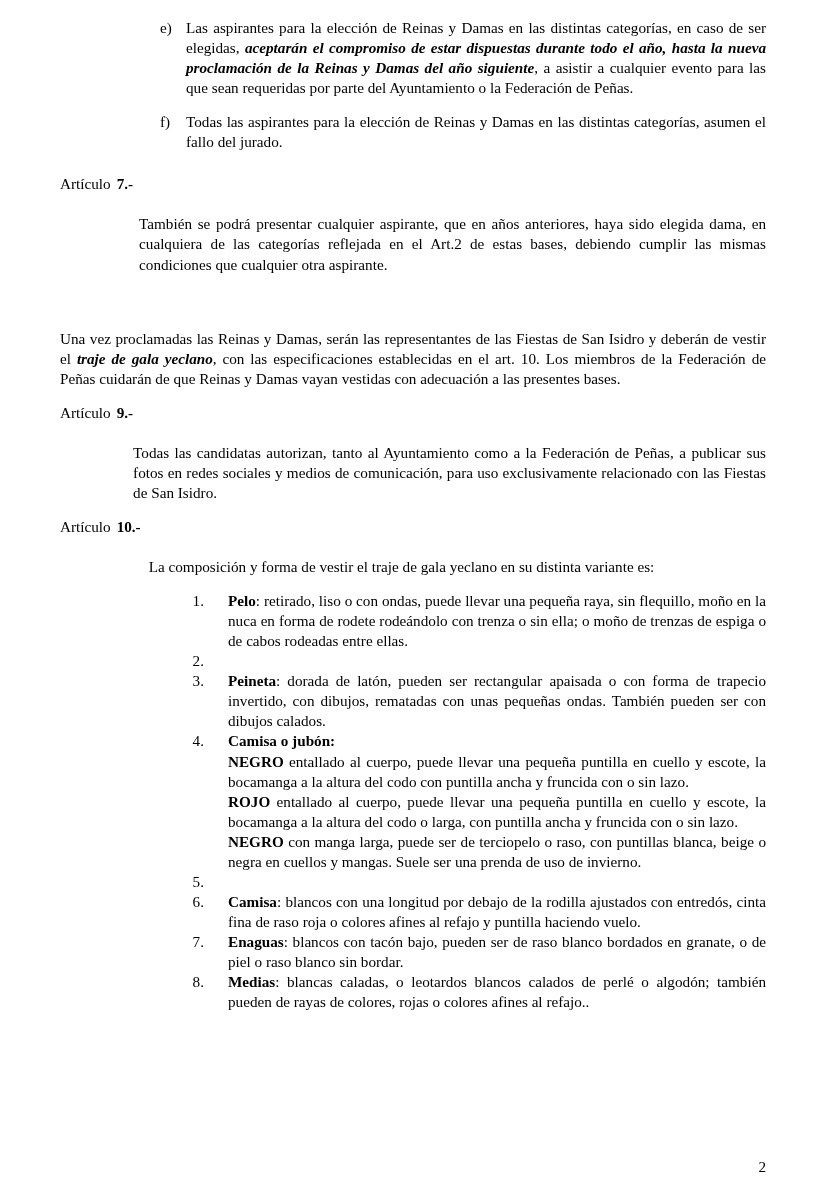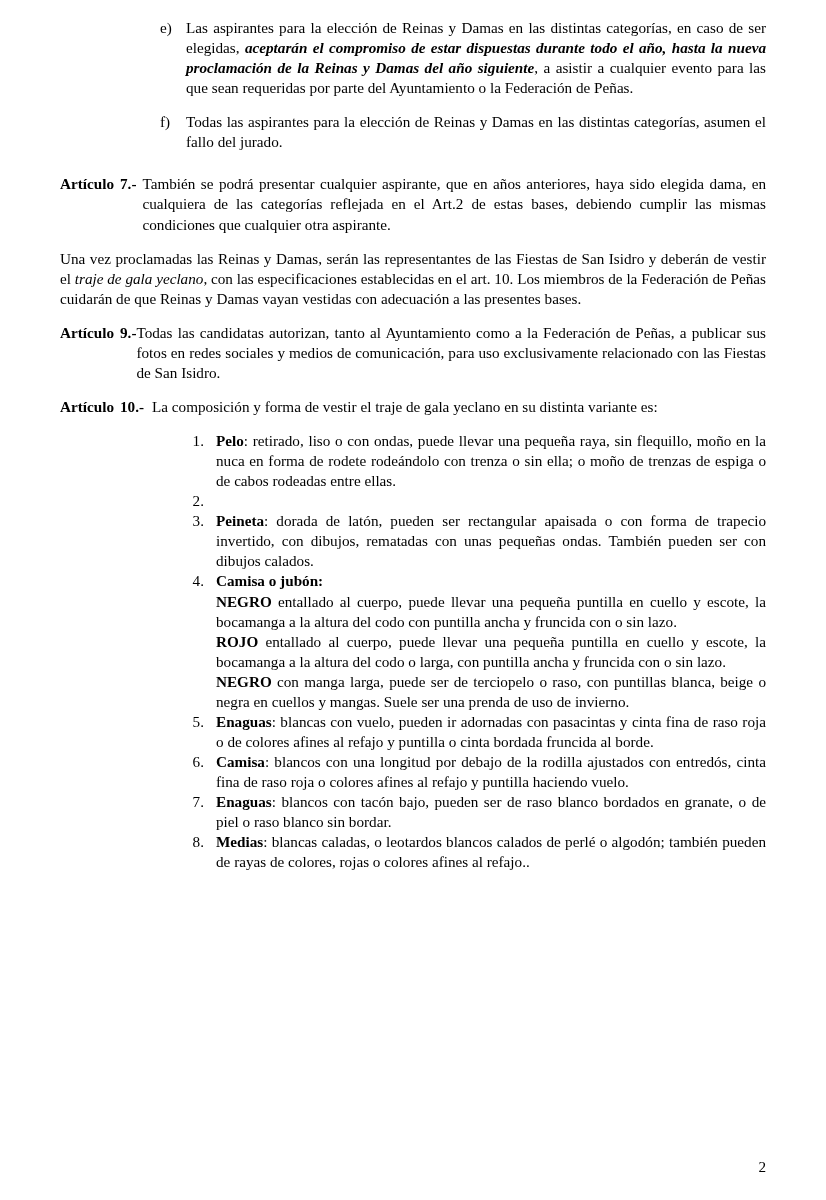--- a/index.html
+++ b/index.html
@@ -44,24 +44,25 @@
   .article {
     display: flex;
     margin: 0 0 14px 0;
   }
   .article .art-label {
     flex: 0 0 auto;
     font-weight: bold;
     white-space: nowrap;
     padding-right: 0;
   }
-  .article .art-label .word { font-weight: bold; }
+  .article .art-label .word { font-weight: normal; }
   .article .art-text {
     flex: 1 1 auto;
     text-align: justify;
+    margin-top: 40px;
   }
   .art-gap-wide { margin-left: 6px; }
 
   
   .num-list {
     margin: 4px 0 0 0;
     padding: 0;
     list-style: none;
   }
   .num-list > li {
@@ -70,26 +71,27 @@
     padding-left: 110px;
   }
   .num-list > li .num {
     flex: 0 0 34px;
     text-align: right;
     padding-right: 12px;
   }
   .num-list > li .body {
     flex: 1 1 auto;
     text-align: justify;
+    margin-left: 12px;
   }
   .num-list > li .body p {
     margin: 0;
   }
   b, .b { font-weight: bold; }
-  i, .i { font-style: italic; }
+  i, .i { font-style: italic; font-weight: bold; }
   .bi { font-weight: bold; font-style: italic; }
 
   .page-number {
     position: absolute;
     right: 60px;
     bottom: 24px;
     font-size: 15.2px;
   }
   .spacer-8 { height: 8px; }
 </style>
@@ -152,21 +154,20 @@
         <span class="num">4.</span>
         <span class="body">
           <b>Camisa o jubón:</b>
           <p><b>NEGRO</b><span> entallado al cuerpo,  puede llevar una pequeña puntilla  en cuello y escote, la bocamanga a la altura del codo con puntilla ancha y fruncida con o sin lazo.</span></p>
           <p><b>ROJO</b><span> entallado al cuerpo, puede llevar una pequeña puntilla  en cuello y escote, la bocamanga a la altura del codo o larga, con puntilla ancha y fruncida con o sin lazo.</span></p>
           <p><b>NEGRO</b><span> con manga larga, puede ser de terciopelo o raso, con puntillas blanca, beige o negra en cuellos y mangas. Suele ser una prenda de uso de invierno.</span></p>
         </span>
       </li>
       <li>
         <span class="num">5.</span>
-        <span class="body"><b>Enaguas</b><span>: blancas con vuelo, pueden ir adornadas con pasacintas y  cinta fina de raso roja o de colores afines al refajo y puntilla o cinta bordada fruncida al borde.</span></span>
       </li>
       <li>
         <span class="num">6.</span>
         <span class="body"><b>Camisa</b><span>: blancos con una longitud por debajo de la rodilla ajustados con entredós, cinta fina de raso roja o colores afines al refajo y puntilla haciendo vuelo.</span></span>
       </li>
       <li>
         <span class="num">7.</span>
         <span class="body"><b>Enaguas</b><span>: blancos con tacón bajo, pueden ser de raso blanco bordados en granate, o  de piel o raso blanco sin bordar.</span></span>
       </li>
       <li>

